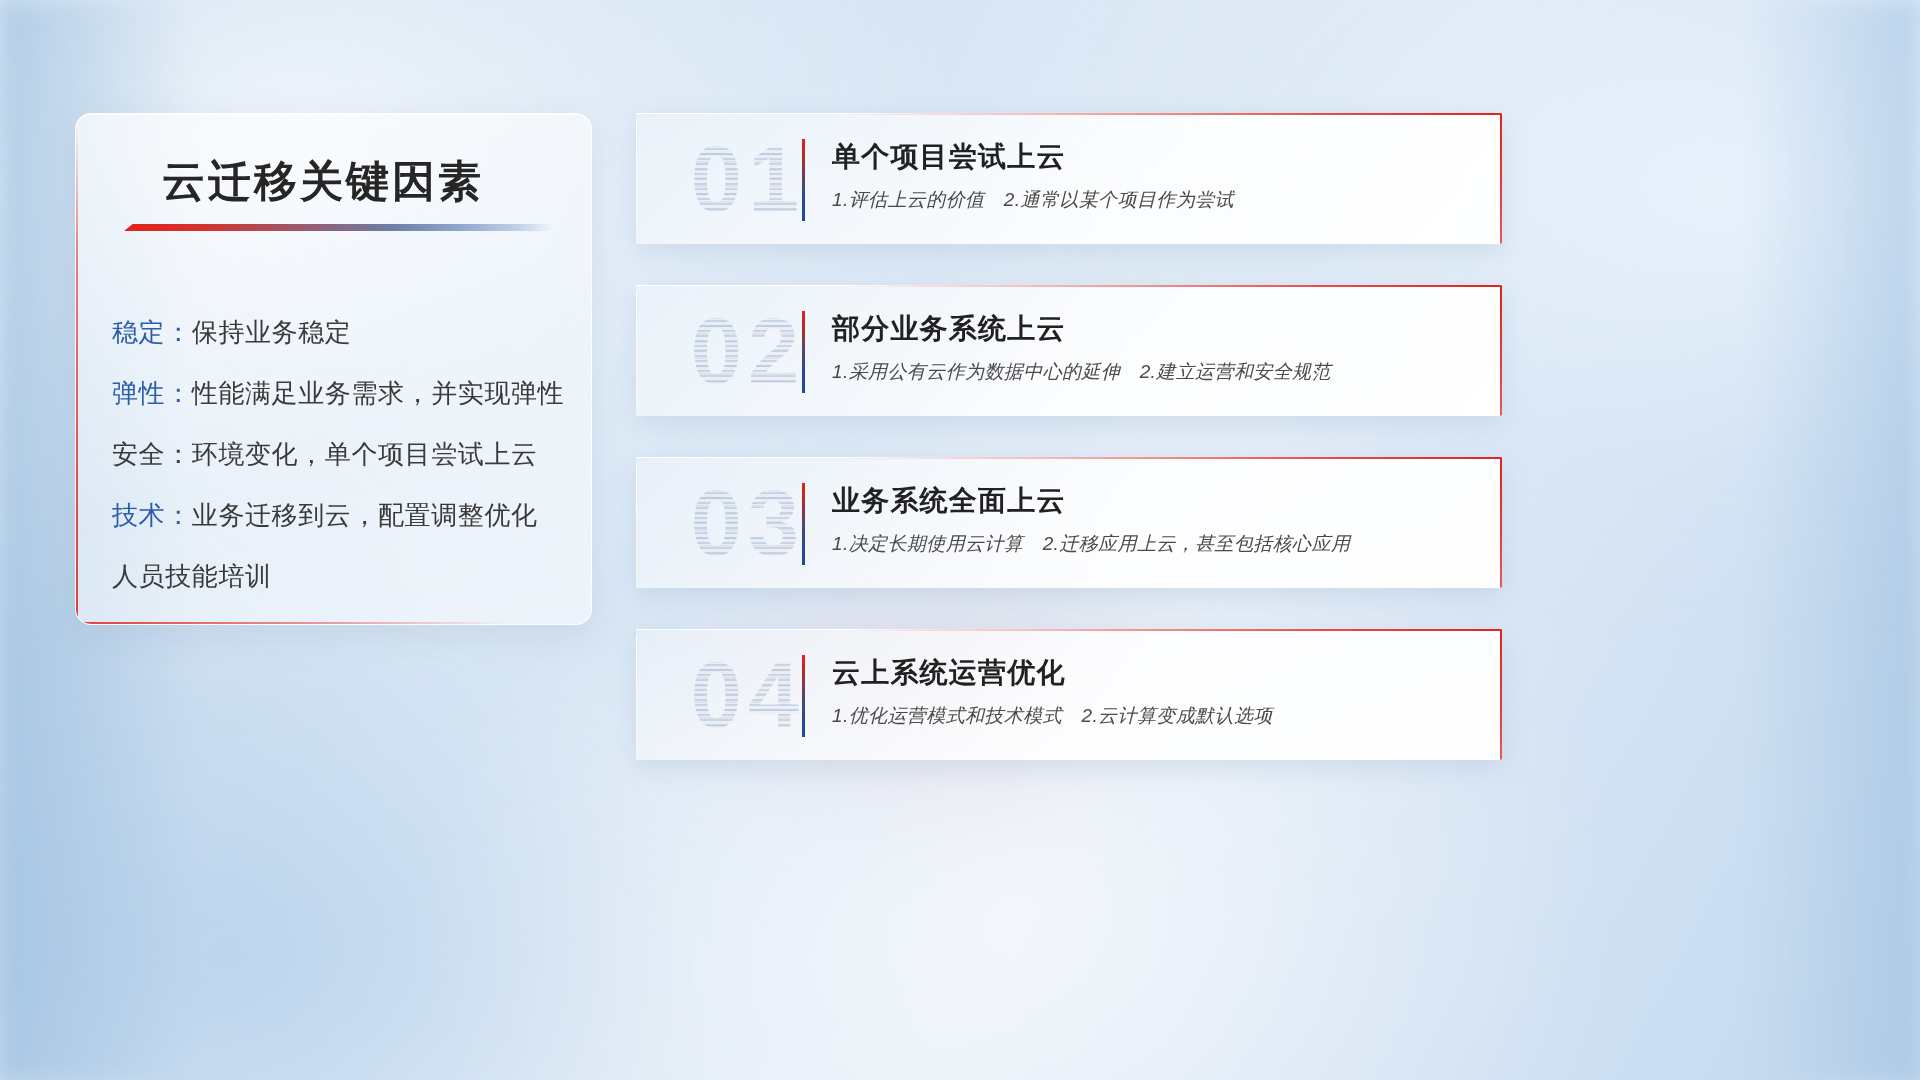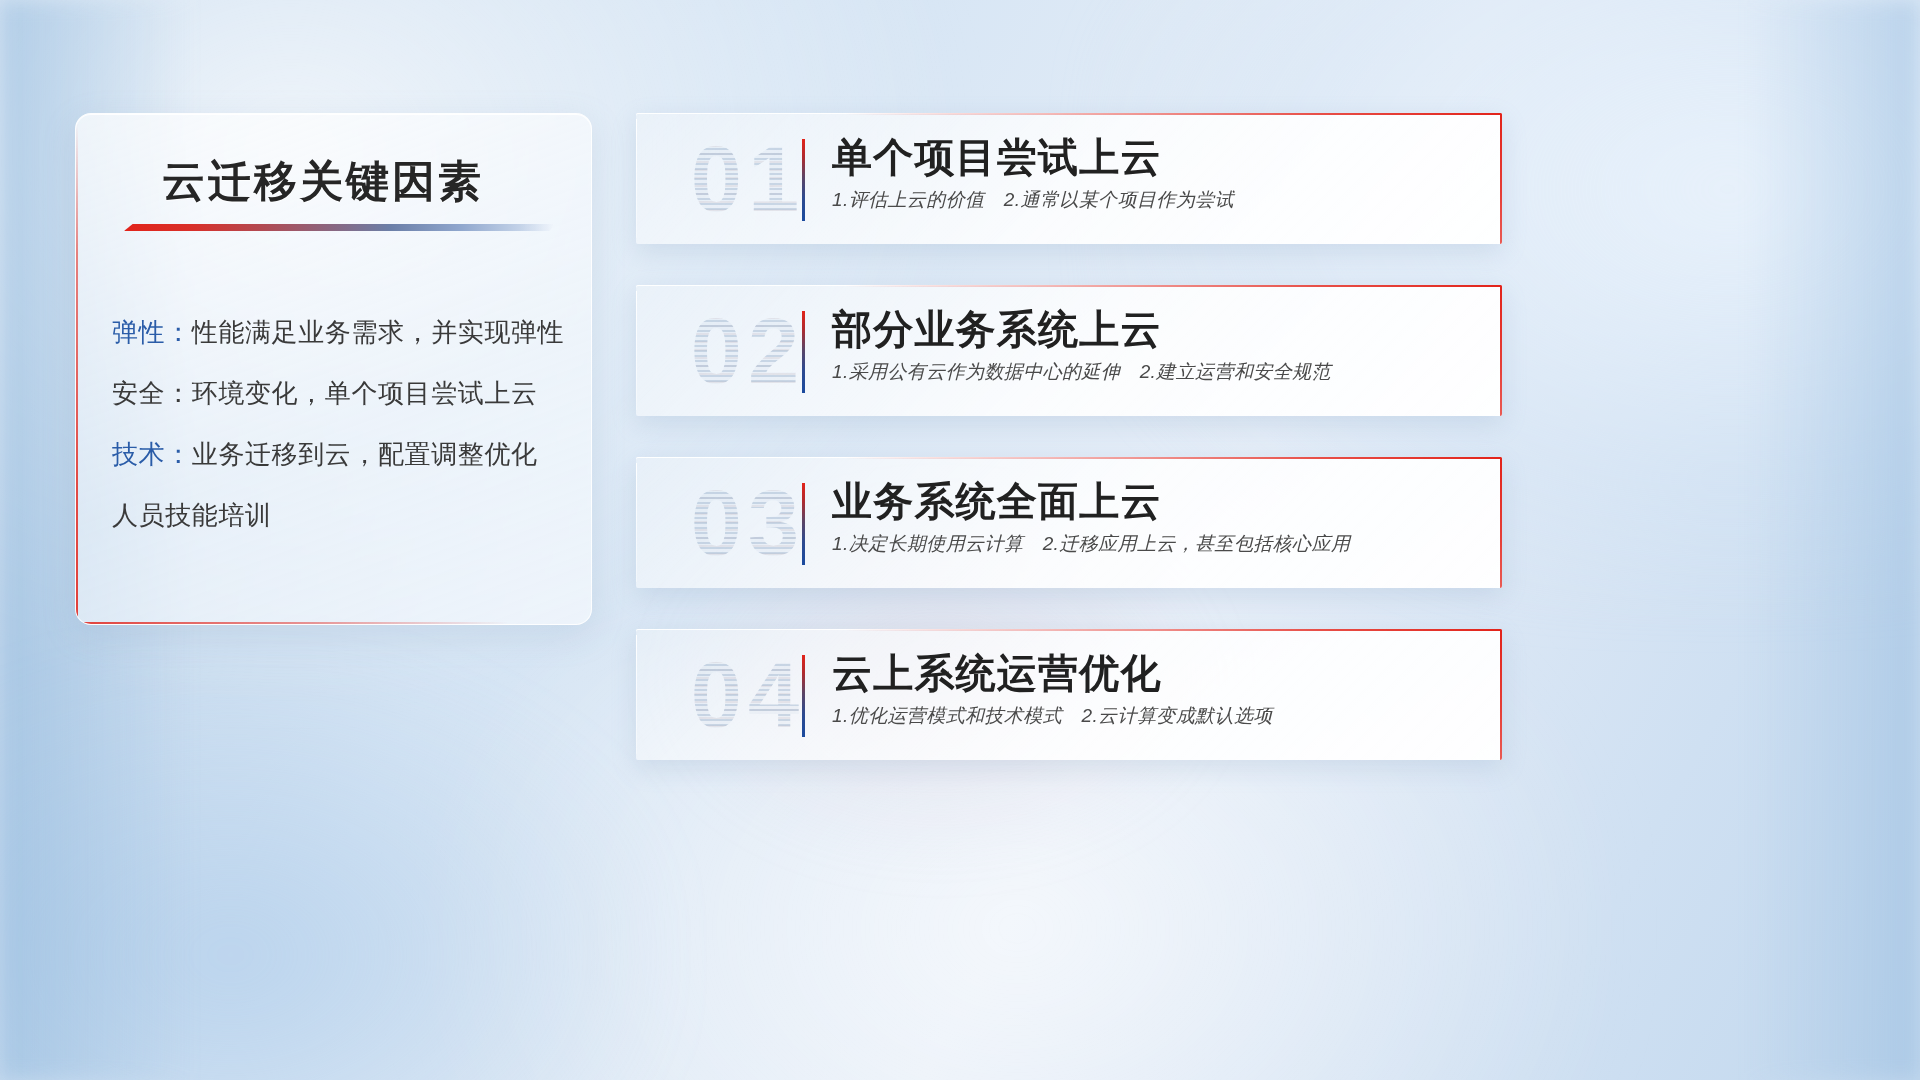--- a/index.html
+++ b/index.html
@@ -190,21 +190,21 @@
   }
 
   .card-divider {
     position:absolute; left:166px; top:26px;
     width:3px; height:82px;
     background:linear-gradient(180deg, #e2231a 0%, #b02a2e 22%, #5d4464 46%, #2d4a90 72%, #1a4a9e 100%);
   }
 
   .card-body { position:absolute; left:196px; top:22px; right:26px; }
   .card-title {
-    font-size:40px; font-weight:700; color:#212121;
+    font-size:28px; font-weight:700; color:#212121;
     letter-spacing:1.2px; line-height:44px; white-space:nowrap;
   }
   .card-desc {
     margin-top:8px;
     font-size:19px; color:#4a4a4a;
     letter-spacing:.4px; line-height:26px; white-space:nowrap;font-style:italic;
   }
 </style>
 </head>
 <body>
@@ -222,20 +222,23 @@
 
 <div id="stage">
 
   <section class="left-panel">
     <h1 class="panel-title">云迁移关键因素</h1>
 
     <div class="panel-rule"></div>
 
     <div class="panel-list">
       <div class="panel-item">
+        <span class="k">稳定：</span><span>保持业务稳定</span>
+      </div>
+      <div class="panel-item">
         <span class="k">弹性：</span><span>性能满足业务需求，并实现弹性</span>
       </div>
       <div class="panel-item">
         <span class="k plain">安全：</span><span>环境变化，单个项目尝试上云</span>
       </div>
       <div class="panel-item">
         <span class="k">技术：</span><span>业务迁移到云，配置调整优化</span>
       </div>
       <div class="panel-item">
         <span class="k plain"></span><span>人员技能培训</span>

